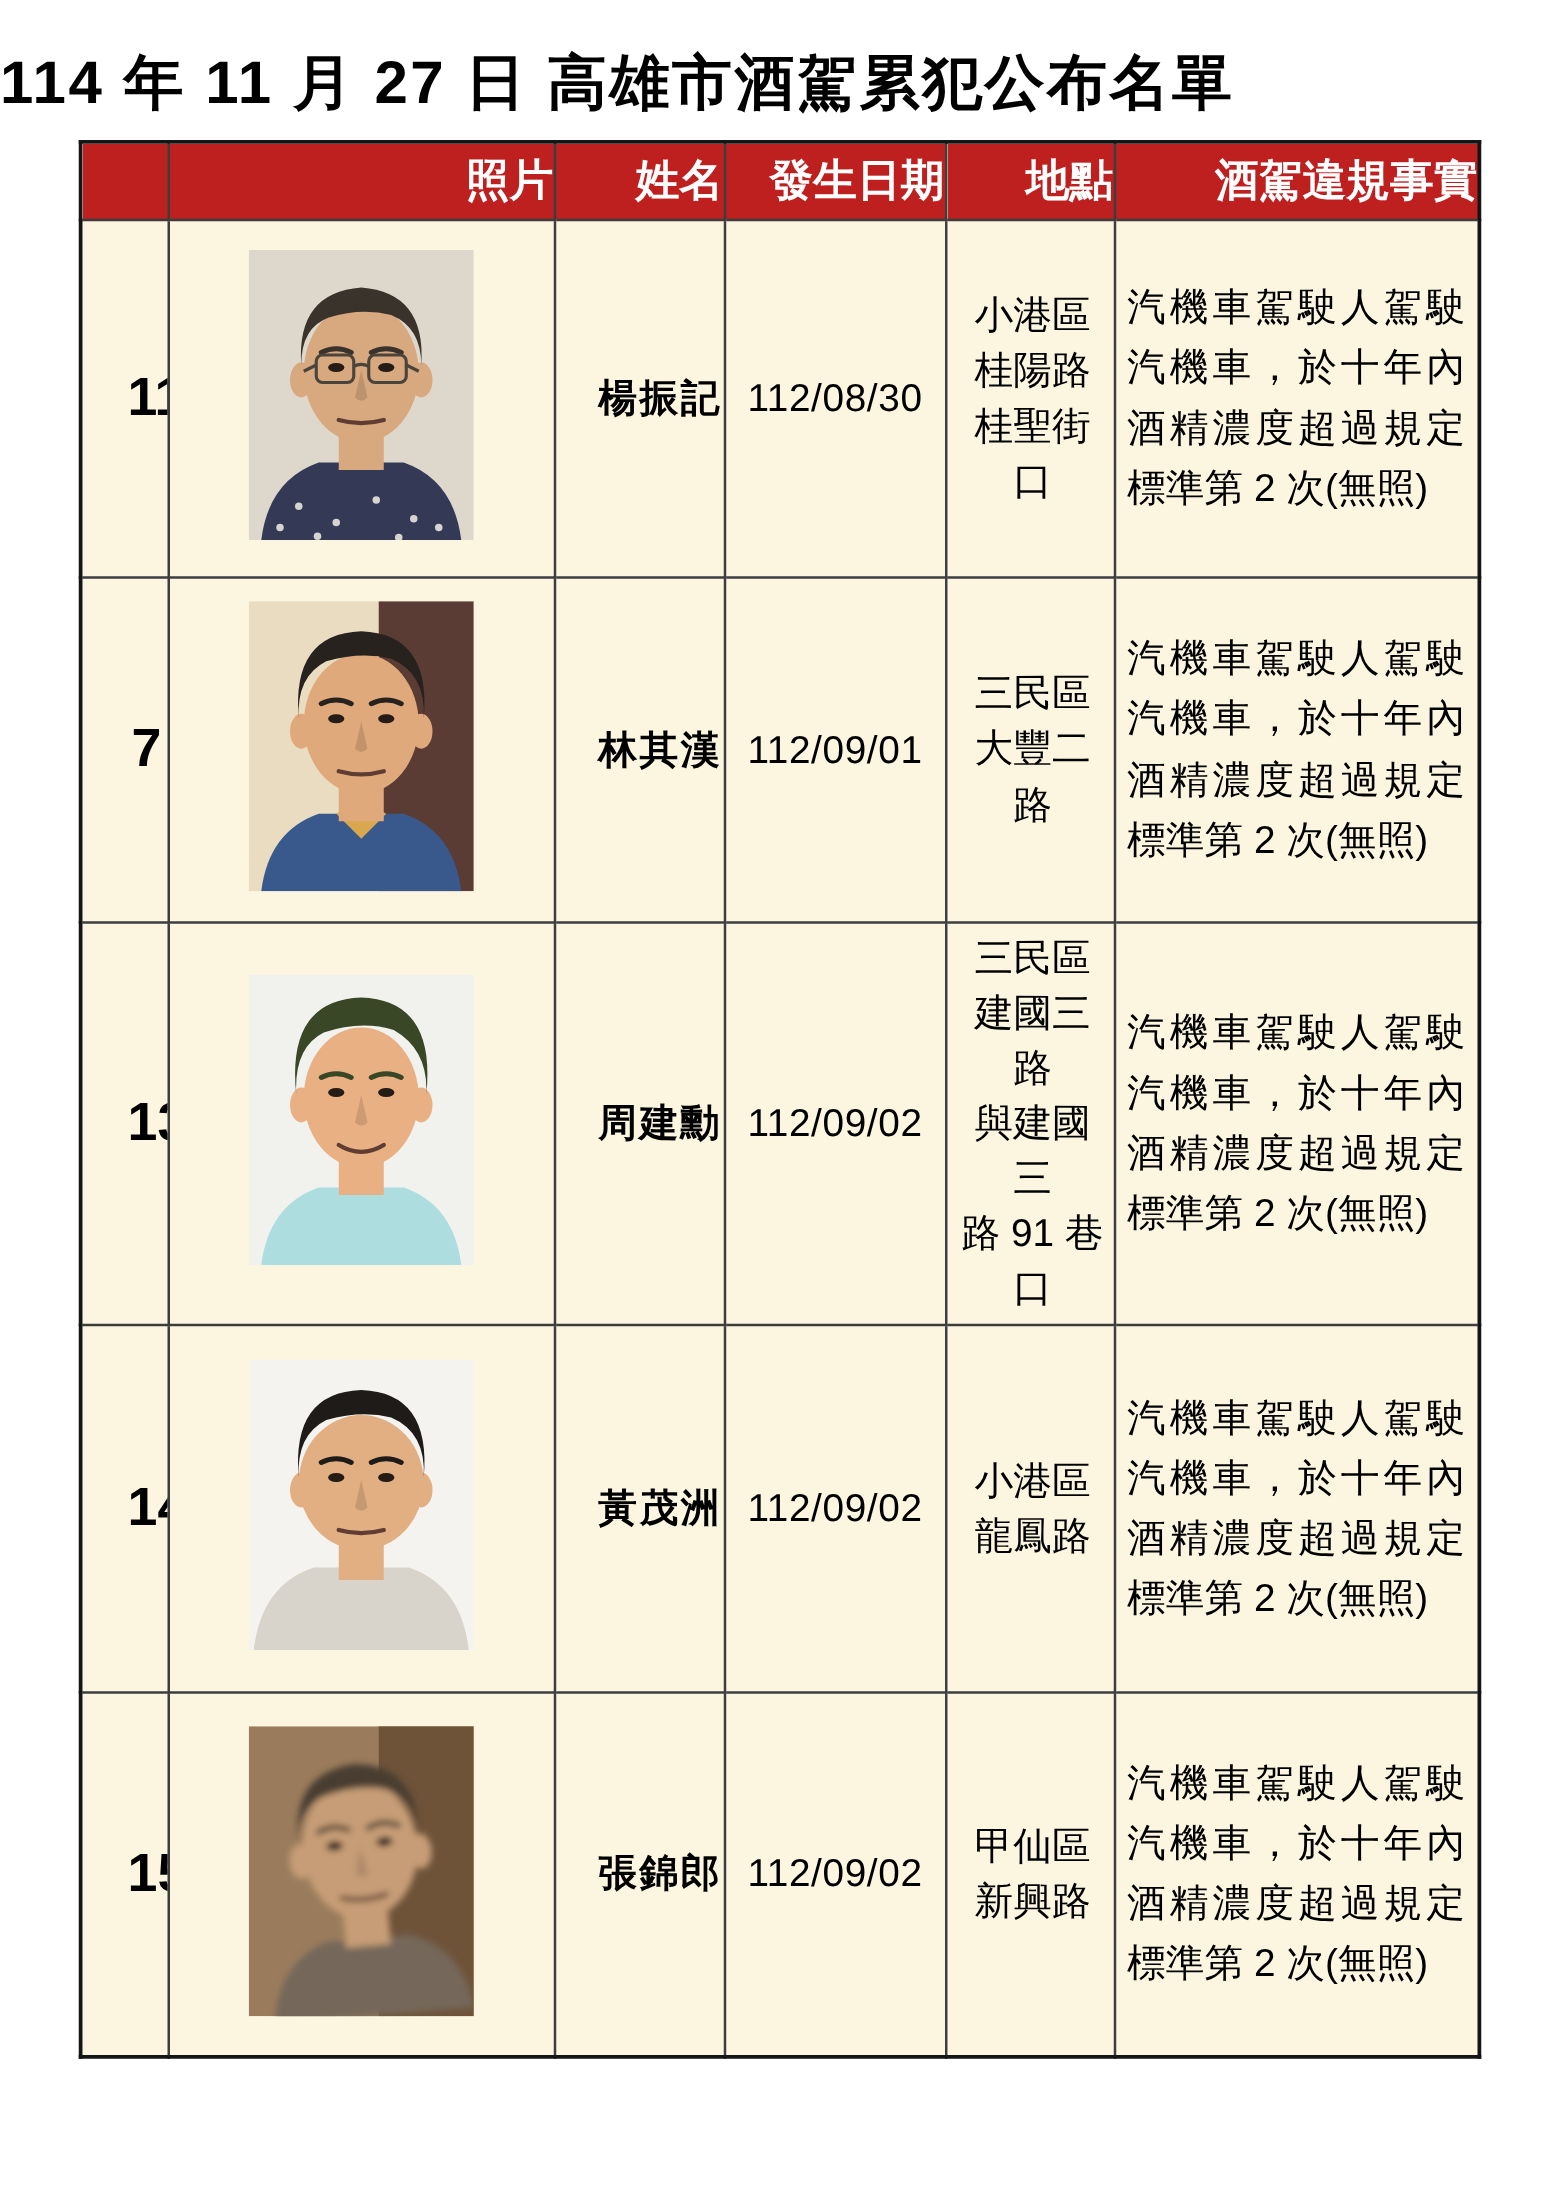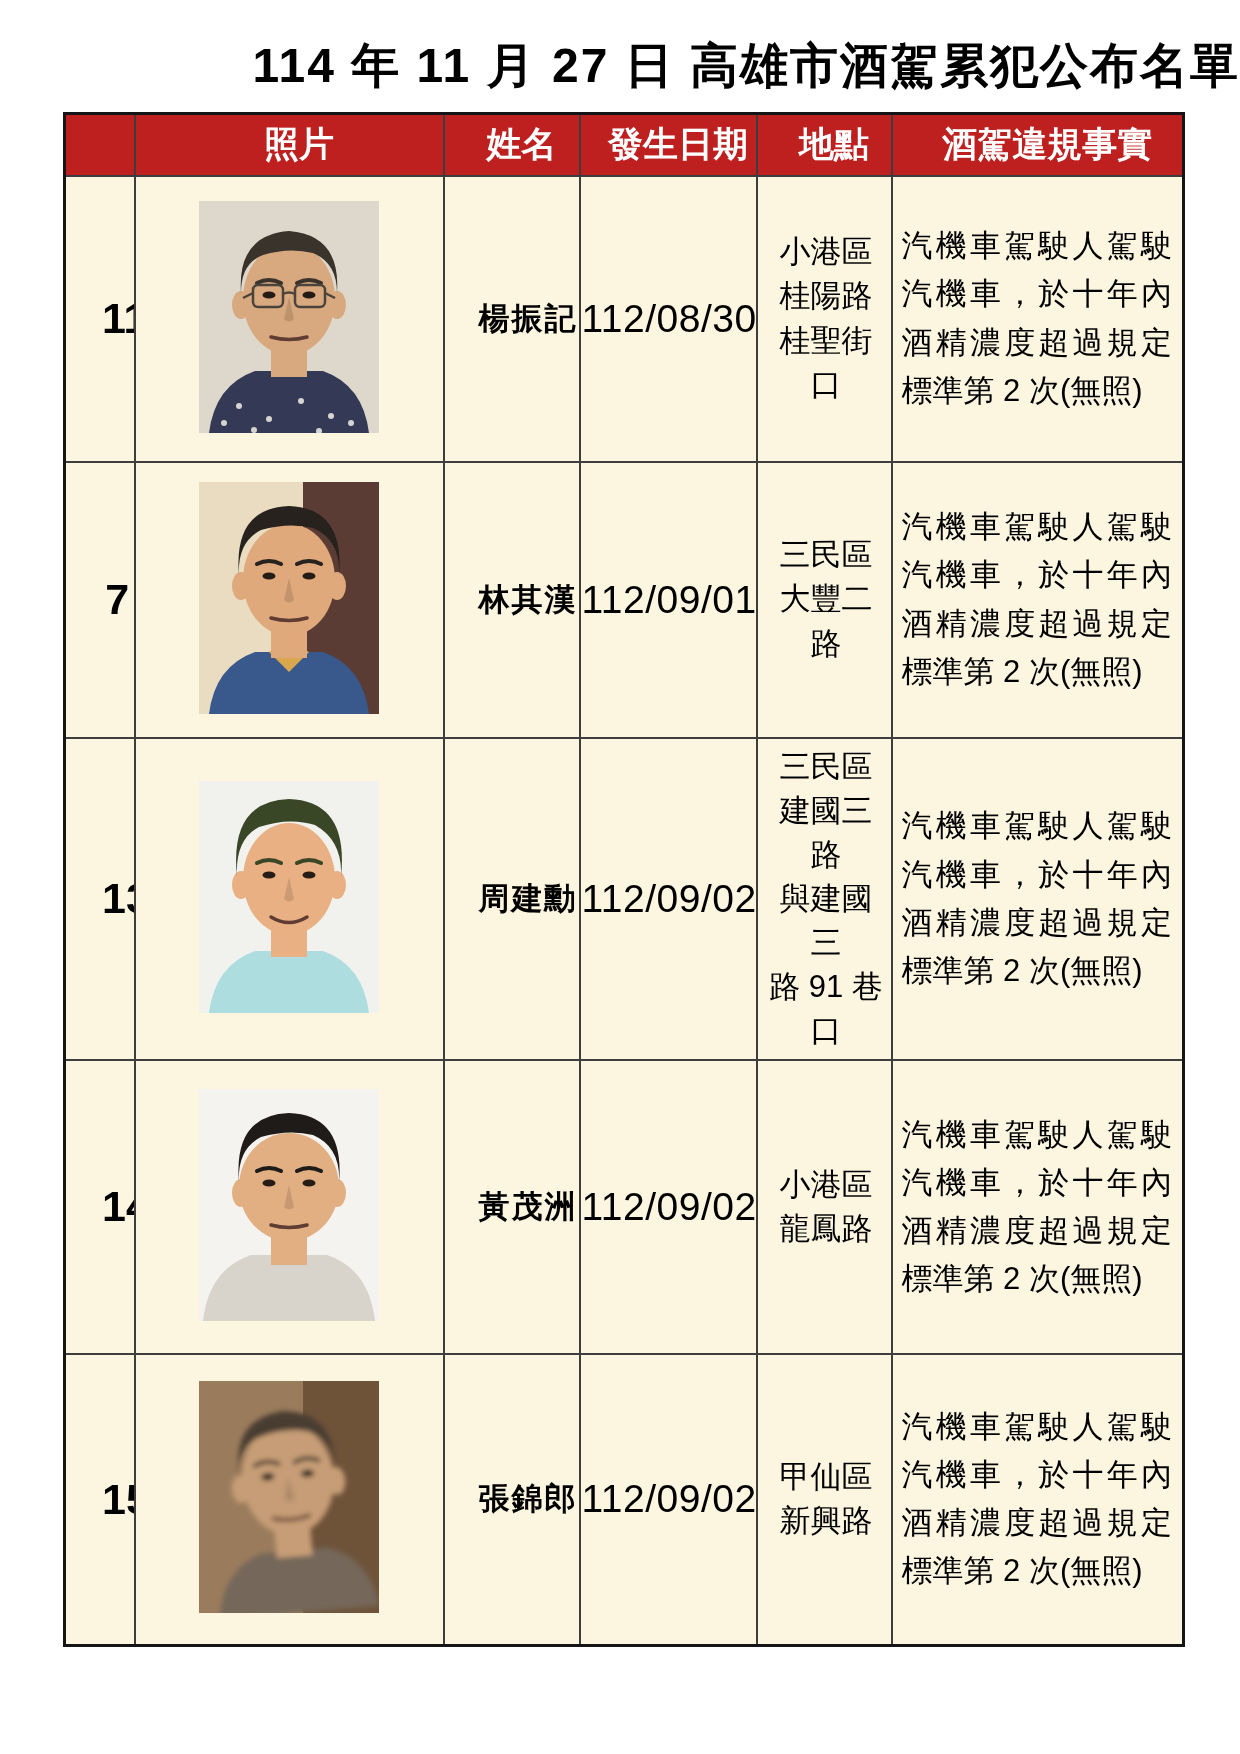--- a/index.html
+++ b/index.html
@@ -2,44 +2,44 @@
 <html style="--header-bg: #BE2020; --header-text: #FFFFFF; --cell-bg: #FCF5E0; --page-bg: #FFFFFF; --grid-border: #3D3D3D; --outer-border: #151515; --body-text: #000000;"><head>
 <meta charset="utf-8">
 <style>
   html,body{margin:0;padding:0;background:#ffffff;}
   .page{
     position:relative;width:1240px;height:1754px;background:var(--page-bg,#ffffff);
     overflow:hidden;font-family:"Liberation Sans",sans-serif;color:var(--body-text,#000);
   }
   .title{
     position:absolute;top:34px;left:0;width:100%;margin:0;
-    text-align:right;font-size:48px;font-weight:700;letter-spacing:2px;
+    text-align:left;font-size:48px;font-weight:700;letter-spacing:2px;
   }
   table.roster{
     position:absolute;left:63px;top:112px;width:1119px;
     border-collapse:collapse;table-layout:fixed;
     border:3px solid var(--outer-border,#151515);
   }
   col.c-no{width:70px}col.c-photo{width:309px}col.c-name{width:136px}
   col.c-date{width:177px}col.c-loc{width:135px}col.c-vio{width:292px}
   th,td{border:2px solid var(--grid-border,#3d3d3d);overflow:hidden;}
   thead tr{height:62px;}
   th{
     background:var(--header-bg,#BE2020);color:var(--header-text,#fff);
-    font-size:35px;font-weight:700;text-align:center;padding:0 0 0 20px;
+    font-size:35px;font-weight:700;text-align:right;padding:0 0 0 20px;
   }
   td{background:var(--cell-bg,#FCF5E0);vertical-align:middle;}
   tbody tr:nth-child(1){height:286px}
   tbody tr:nth-child(2){height:276px}
   tbody tr:nth-child(3){height:270px}
   tbody tr:nth-child(4){height:294px}
   tbody tr:nth-child(5){height:292px}
   td.no{font-size:43px;font-weight:700;text-align:center;padding-left:36px;}
   td.name{font-size:31px;font-weight:700;text-align:right;letter-spacing:2px;}
-  td.date{font-size:39px;text-align:center;letter-spacing:0.5px;}
+  td.date{font-size:31px;text-align:center;letter-spacing:0.5px;}
   td.loc{font-size:31px;line-height:1.42;padding:6px 4px 6px 8px;white-space:pre-line;text-align:center;}
   td.vio{font-size:31px;line-height:1.55;padding:6px 10px 6px 9px;text-align:justify;text-align-last:left;}
   td.photo-td{text-align:center;}
   .photo-wrap{display:inline-block;line-height:0;}
   svg.portrait{width:180px;height:232px;display:block;}
 </style>
 </head>
 <body>
 
 <div class="page">

